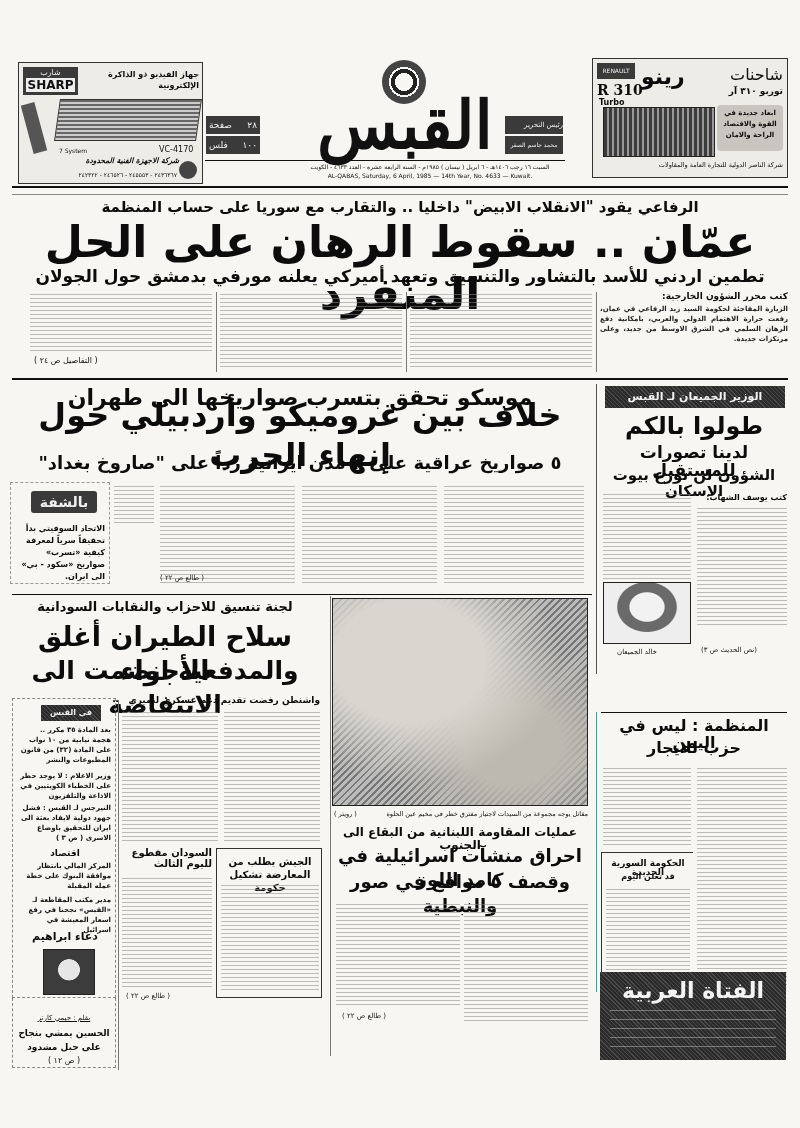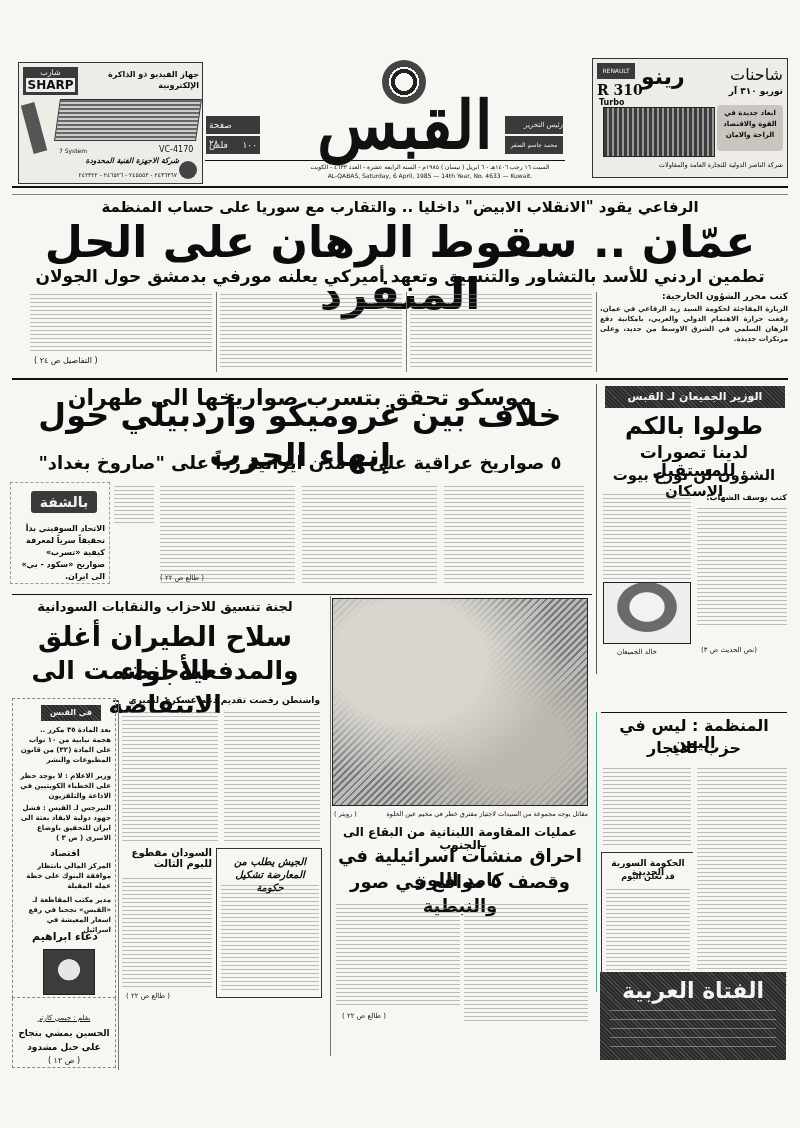--- a/index.html
+++ b/index.html
@@ -37,21 +37,21 @@
     <div class="abs" style="left:38px;top:36px;width:142px;height:42px;background:repeating-linear-gradient(180deg,#666 0 2px,#ccc 2px 4px);border:1px solid #333;transform:skewX(-8deg);"></div>
     <div class="abs" style="left:8px;top:40px;width:14px;height:50px;background:#555;transform:rotate(-15deg);"></div>
     <div class="abs" style="left:40px;top:84px;font-size:6px;">7 System</div>
     <div class="abs" style="left:140px;top:82px;font-size:8px;">VC-4170</div>
     <div class="abs rtl hl" style="left:20px;top:94px;width:140px;font-size:7.5px;font-style:italic;">شركة الاجهزة الفنية المحدودة</div>
     <div class="abs rtl" style="left:8px;top:108px;width:150px;font-size:6px;">٢٤٣٦٣٦٧ - ٢٤٥٥٥٣ - ٢٤٦٥٢٦ - ٢٤٢٣٢٢</div>
     <div class="abs" style="left:160px;top:98px;width:18px;height:18px;border-radius:50%;background:#444;"></div>
   </div>
 
   <div class="abs" style="left:206px;top:116px;width:54px;height:40px;">
-    <div class="dark" style="height:18px;display:flex;justify-content:space-between;padding:0 3px;font-size:9px;line-height:18px;flex-direction:column;">
+    <div class="dark" style="height:18px;display:flex;justify-content:space-between;padding:0 3px;font-size:9px;line-height:18px;">
       <span>صفحة</span>
       <span>٢٨</span>
     </div>
     <div class="dark" style="margin-top:2px;height:18px;display:flex;justify-content:space-between;padding:0 3px;font-size:9px;line-height:18px;">
       <span>فلس</span>
       <span>١٠٠</span>
     </div>
   </div>
 
   <div class="abs" style="left:382px;top:60px;width:44px;height:44px;border-radius:50%;background:radial-gradient(circle,#f7f6f3 0 9px,#222 9px 13px,#f7f6f3 13px 15px,#444 15px 22px);"></div>
@@ -146,21 +146,21 @@
     <div class="abs hl center" style="left:6px;top:150px;width:92px;font-size:9px;">اقتصاد</div>
     <div class="abs rtl" style="left:6px;top:162px;width:92px;font-size:7px;line-height:10px;font-weight:bold;">المركز المالي بانتظار موافقة البنوك على خطة عمله المقبلة</div>
     <div class="abs rtl" style="left:6px;top:196px;width:92px;font-size:7px;line-height:10px;font-weight:bold;">مدير مكتب المقاطعة لـ «القبس» نجحنا في رفع اسعار المعيشة في اسرائيل</div>
     <div class="abs hl center" style="left:6px;top:232px;width:92px;font-size:11px;">دعاء ابراهيم</div>
     <div class="abs" style="left:30px;top:250px;width:52px;height:46px;background:radial-gradient(ellipse at 50% 45%,#e6e6e6 0 30%,#3c3c3c 32%);border:1px solid #222;"></div>
   </div>
 
   <div class="abs rtl hl" style="left:112px;top:252px;width:90px;font-size:10px;">السودان مقطوع لليوم الثالث</div>
   <div class="filler" style="left:112px;top:282px;width:90px;height:110px;"></div>
   <div class="box" style="left:206px;top:252px;width:106px;height:150px;">
-    <div class="abs rtl hl center" style="left:4px;top:6px;width:98px;font-size:10px;line-height:13px;font-style:italic;">الجيش يطلب من المعارضة تشكيل حكومة</div>
+    <div class="abs rtl hl center" style="left:4px;top:6px;width:98px;font-size:10px;line-height:13px;">الجيش يطلب من المعارضة تشكيل حكومة</div>
     <div class="filler" style="left:4px;top:36px;width:98px;height:108px;"></div>
   </div>
   <div class="abs" style="left:116px;top:396px;font-size:7px;direction:rtl;">( طالع ص ٢٢ )</div>
 </div>
 
 <div class="abs rtl" style="left:18px;top:1014px;width:92px;font-size:7px;text-align:center;text-decoration:underline;">بقلم : جيمي كارتر</div>
 <div class="abs rtl hl center" style="left:16px;top:1026px;width:96px;font-size:9px;line-height:14px;">الحسين يمشي بنجاح على حبل مشدود</div>
 <div class="abs center" style="left:16px;top:1056px;width:96px;font-size:8px;direction:rtl;">( ص ١٢ )</div>
 <div class="box" style="left:12px;top:998px;width:104px;height:70px;border-style:dashed;border-color:#888;border-top:none;"></div>
 

